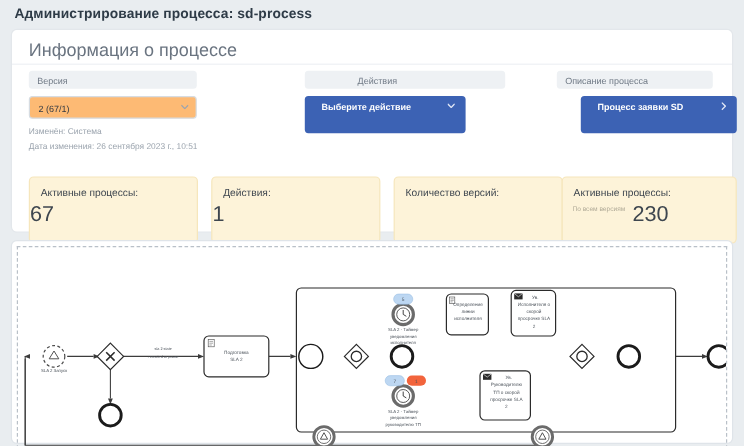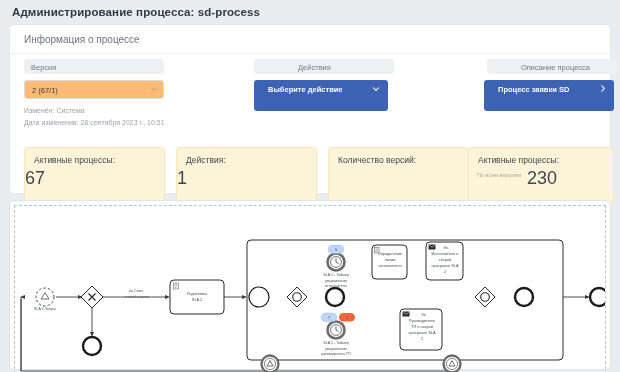--- a/index.html
+++ b/index.html
@@ -20,37 +20,37 @@
 
   
   .info-panel {
     position: absolute; left: 9px; top: 24px;
     width: 602px; height: 170px;
     background: #ffffff; border: 1px solid #e3e7eb;
     border-radius: 5px;
   }
   .info-panel-title {
     position: absolute; left: 14px; top: 9px;
-    font-size: 10px; color: #6a7480;
+    font-size: 15px; color: #6a7480;
   }
   .panel-sep {
     position: absolute; left: 0; top: 28px; width: 100%;
     height: 1px; background: #eef1f4;
   }
 
   
   .field-label {
     position: absolute; height: 15px;
     background: #eef1f4; border-radius: 3px;
     font-size: 7.5px; color: #707a86;
     padding: 3.5px 0 0 7px;
   }
   .lbl-version { left: 14px; top: 34px; width: 140px; }
-  .lbl-actions { left: 244px; top: 34px; width: 140px; padding-left: 44px; }
-  .lbl-descr   { left: 477px; top: 34px; width: 130px; text-align: center; }
+  .lbl-actions { left: 244px; top: 34px; width: 167px; padding-left: 44px; }
+  .lbl-descr   { left: 454px; top: 34px; width: 130px; }
 
   .select-box {
     position: absolute; left: 14px; top: 55px;
     width: 140px; height: 19px;
     background: #fdba74; border: 1px solid #d6dce2; border-radius: 3px;
     font-size: 7.5px; color: #333a42;
     padding: 5px 0 0 7px;
   }
   .select-caret {
     position: absolute; right: 6px; top: 6px;

